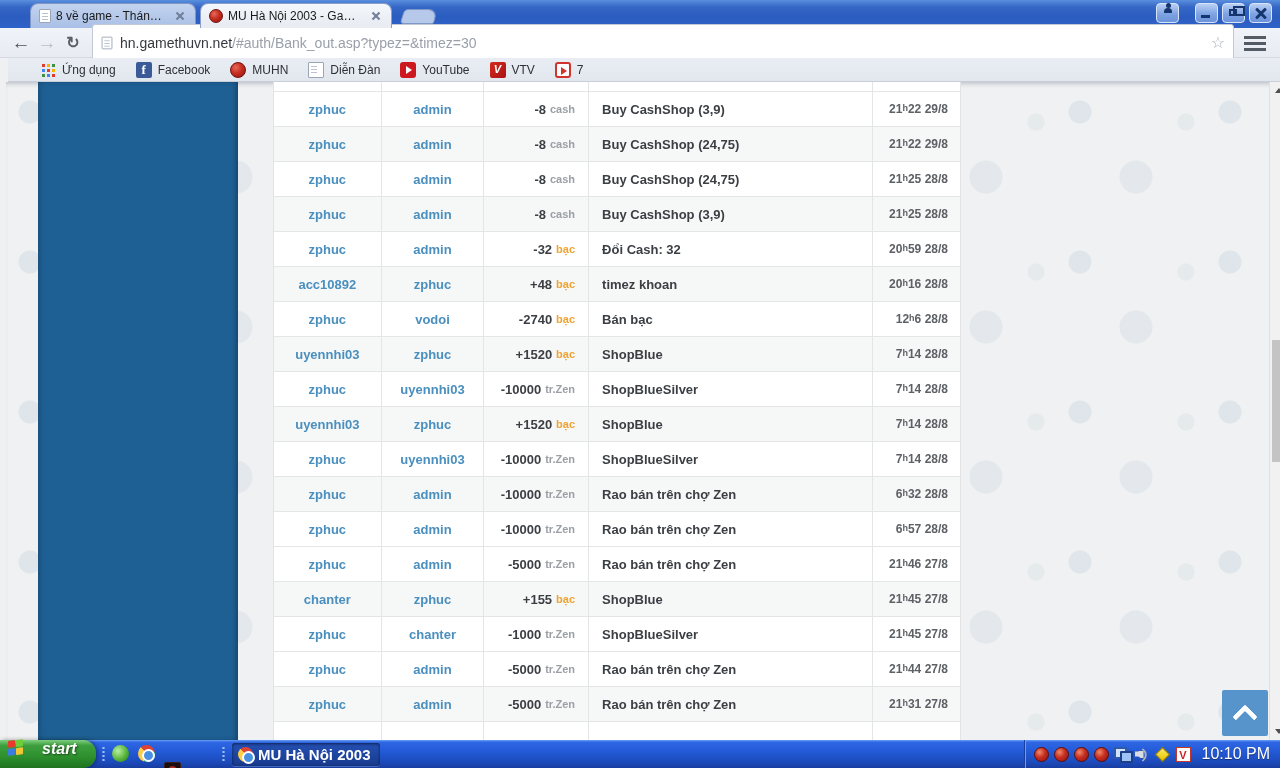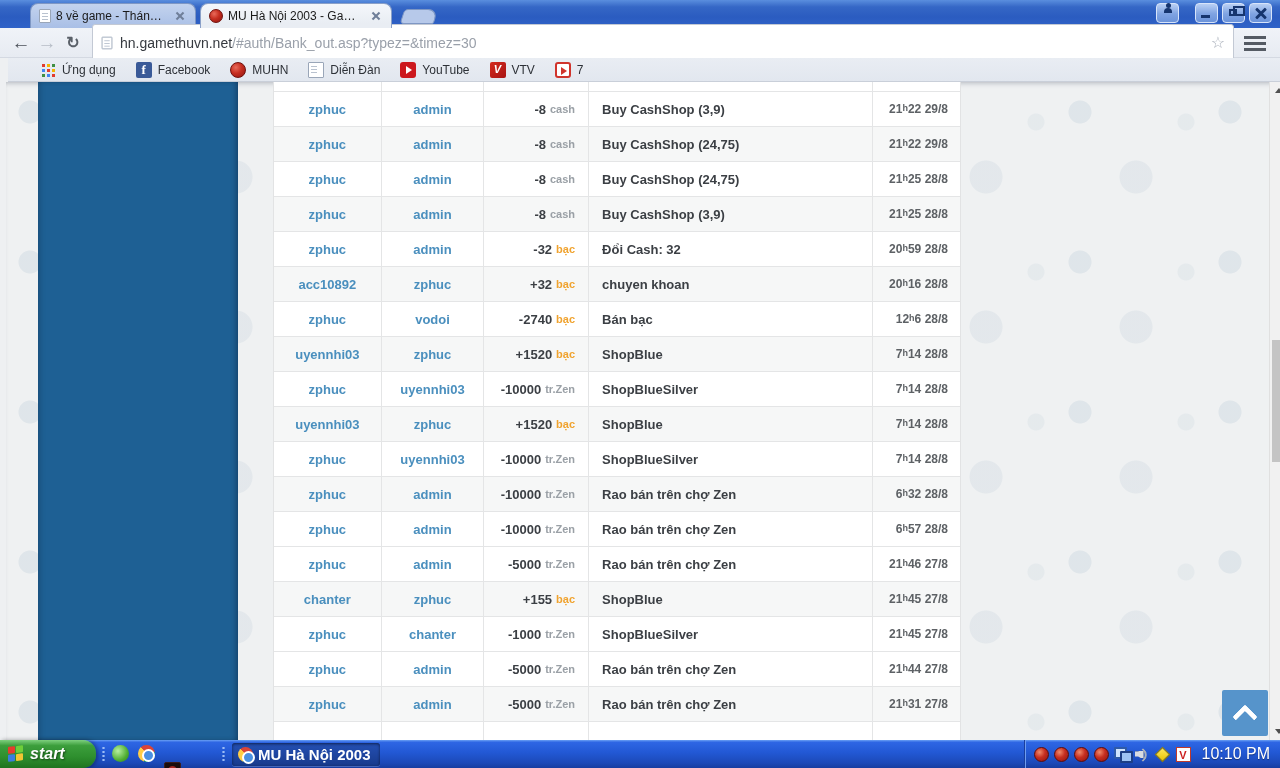--- a/index.html
+++ b/index.html
@@ -116,21 +116,21 @@
   .sb-arrow.up { top:0; } .sb-arrow.down { bottom:0; }
   .sb-arrow.up::after { content:""; position:absolute; left:5px; top:6px; border-bottom:5px solid #505050; border-left:4px solid transparent; border-right:4px solid transparent; }
   .sb-arrow.down::after { content:""; position:absolute; left:5px; top:6px; border-top:5px solid #505050; border-left:4px solid transparent; border-right:4px solid transparent; }
   .sb-thumb { position:absolute; left:2px; top:258px; width:13px; height:122px; background:#c4c4c4; }
 
   
   .taskbar { position:absolute; left:0; top:740px; width:1280px; height:28px;
     background:linear-gradient(180deg,#6aa0f4 0%,#2e66e4 8%,#2258d4 45%,#1c49b8 82%,#173da0 100%); }
   .startbtn { position:absolute; left:0; top:0; width:96px; height:28px; border-radius:0 13px 13px 0;
     background:linear-gradient(180deg,#7ed07e 0%,#3c9e3c 20%,#2e8f2e 60%,#1f741f 100%);
-    box-shadow:2px 0 4px rgba(0,0,0,.35); display:flex; align-items:center; padding-left:8px; gap:6px; }
+    box-shadow:2px 0 4px rgba(0,0,0,.35); display:flex; align-items:flex-start; padding-left:8px; gap:18px; }
   .startbtn .label { color:#fff; font-weight:bold; font-style:italic; font-size:16px; text-shadow:1px 1px 2px rgba(0,0,0,.5); }
   .winflag { width:16px; height:16px; position:relative; transform:skewY(-6deg); }
   .winflag i { position:absolute; width:7px; height:7px; border-radius:1px; }
   .winflag i:nth-child(1){ left:0; top:0; background:#e53c2e; }
   .winflag i:nth-child(2){ left:8px; top:0; background:#6fce3a; }
   .winflag i:nth-child(3){ left:0; top:8px; background:#3a7de0; }
   .winflag i:nth-child(4){ left:8px; top:8px; background:#f2c533; }
   .ql { position:absolute; top:5px; width:17px; height:17px; }
   .ql-sep { position:absolute; top:6px; width:3px; height:16px;
     background-image:radial-gradient(circle, #9dbdf5 1px, transparent 1.3px); background-size:3px 4px; }
@@ -348,25 +348,25 @@
         </div>
       </div>
       <div class="trow shaded">
         <div class="tcell c-from">
           <span class="ulink">acc10892</span>
         </div>
         <div class="tcell c-to">
           <span class="ulink">zphuc</span>
         </div>
         <div class="tcell c-amt">
-          <span class="amt-num">+32</span>
+          <span class="amt-num">+48</span>
           <span class="amt-unit bac">bạc</span>
         </div>
         <div class="tcell c-desc">
-          <span>chuyen khoan</span>
+          <span>timez khoan</span>
         </div>
         <div class="tcell c-time">
           <span>20</span>
           <span class="t-h">h</span>
           <span>16</span>
           <span style="white-space: pre;">&nbsp;28/8</span>
         </div>
       </div>
       <div class="trow">
         <div class="tcell c-from">

